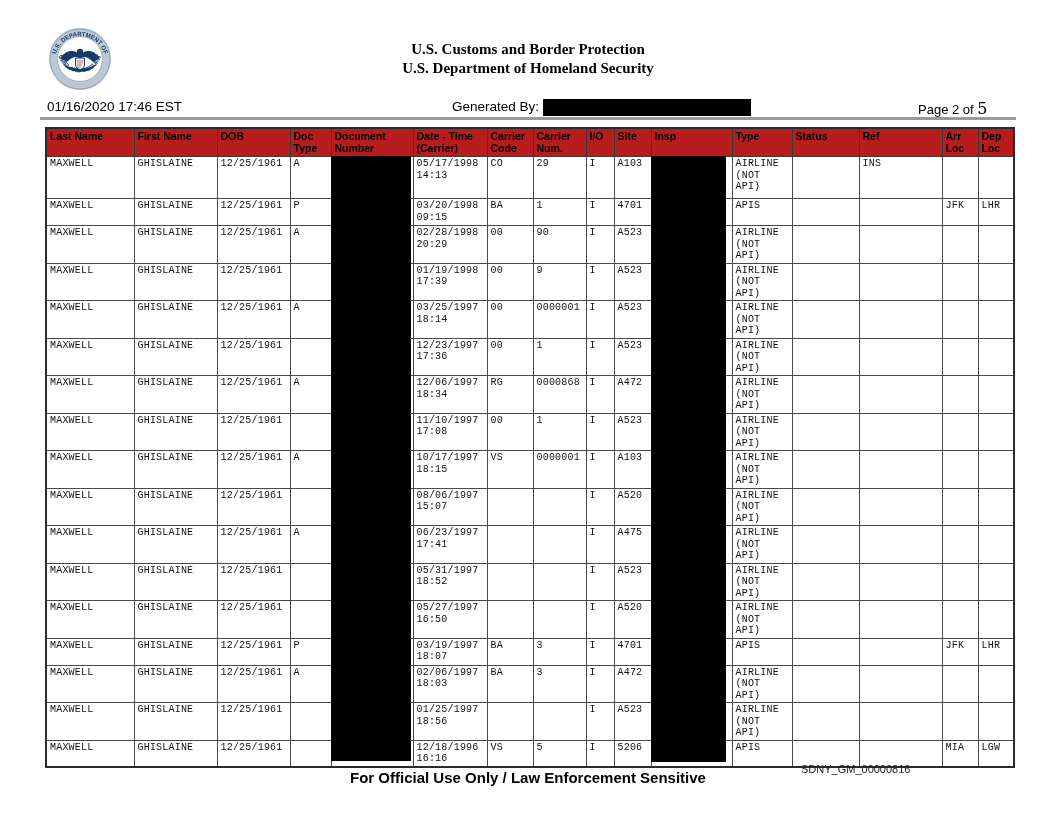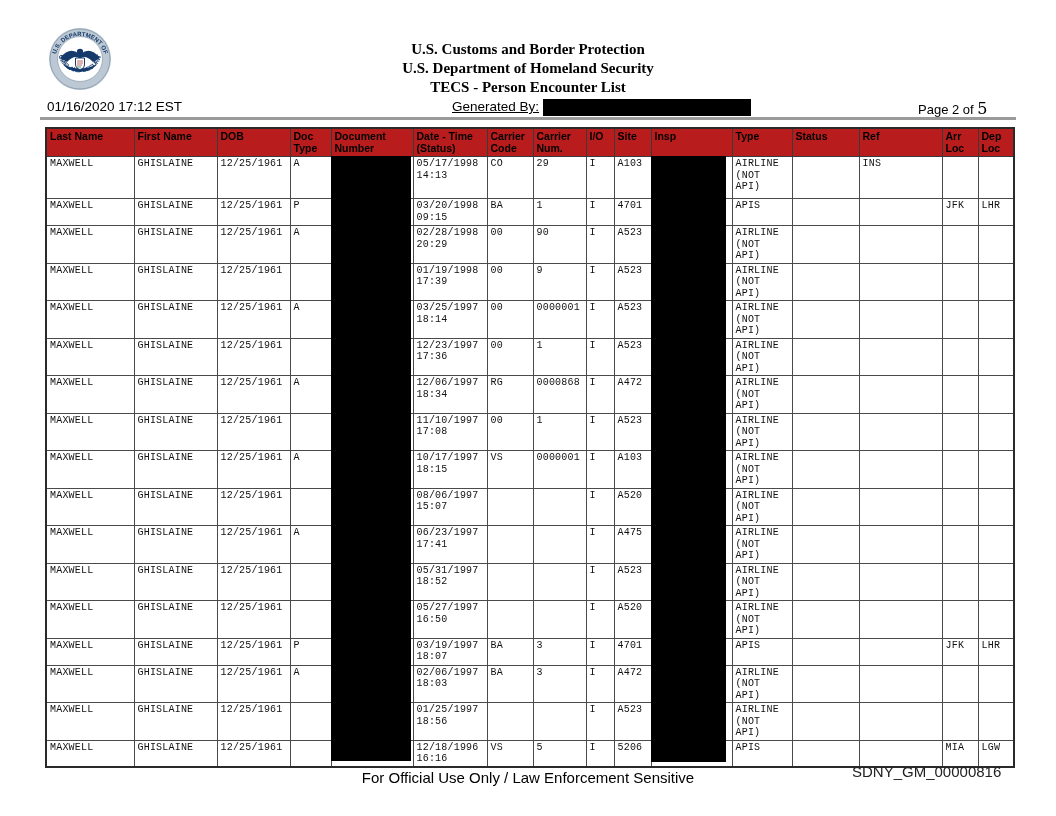--- a/index.html
+++ b/index.html
@@ -4,21 +4,21 @@
 <style>
   html,body{margin:0;padding:0;background:#fff;}
   .page{position:relative;width:1056px;height:816px;background:#ffffff;overflow:hidden;
         font-family:"Liberation Sans",sans-serif;color:#000;}
 
   
   .logo{position:absolute;left:48px;top:27px;width:64px;height:64px;}
   .title-block{position:absolute;left:0;right:0;top:40px;text-align:center;
                font-weight:bold;font-size:15px;line-height:1.27;font-family:Liberation Serif, serif;}
   .info-date{position:absolute;left:47px;top:99px;font-size:13.5px;}
-  .generated{position:absolute;left:452px;top:99px;font-size:13.5px;text-decoration:underline;}
+  .generated{position:absolute;left:452px;top:99px;font-size:13.5px;}
   .redact-inline{display:inline-block;width:208px;height:17px;background:#000;
                  vertical-align:middle;margin-left:4px;}
   .page-num{position:absolute;left:918px;top:99px;font-size:13px;}
   .page-total{font-family:"DejaVu Serif",serif;font-size:16px;}
   .rule{position:absolute;left:40px;right:40px;top:117px;height:3px;background:#9a9a9a;}
 
   
   .table-wrap{position:absolute;left:45px;top:127px;width:968px;}
   table{border-collapse:collapse;table-layout:fixed;width:968px;}
   th{background:#b91c1c;font-family:"Liberation Sans",sans-serif;font-weight:bold;
@@ -32,22 +32,22 @@
   tr.r2{height:27px;}
   tr.r3{height:37px;}
 
   
   .redact-col{position:absolute;background:#000;z-index:5;}
   .redact-docnum{left:286px;top:29px;bottom:7px;width:80px;}
   .redact-insp{left:606px;top:29px;bottom:6px;width:75px;}
 
   
   .foul{position:absolute;left:0;right:0;top:769px;text-align:center;
-        font-weight:normal;font-size:15px;}
-  .bates{position:absolute;left:852px;top:763px;font-size:15px;color:#222;text-align:right;}
+        font-weight:bold;font-size:15px;}
+  .bates{position:absolute;left:801px;top:763px;font-size:11px;color:#222;text-align:right;}
 </style>
 </head>
 <body>
 
 <div class="page">
 
   <div class="logo">
     <svg viewBox="0 0 64 64" width="64" height="64">
       <circle cx="32" cy="32" r="31" fill="#bcc8d3"></circle>
       <circle cx="32" cy="32" r="30" fill="none" stroke="#8fa3b5" stroke-width="1"></circle>
@@ -69,24 +69,23 @@
       </g>
       <path d="M27.5,31 h9 v6 q0,4.5 -4.5,5.5 q-4.5,-1 -4.5,-5.5 Z" fill="#ffffff" stroke="#14396b" stroke-width="1"></path>
       <path d="M29,34 h6 M29,36 h6 M29,38 h5" stroke="#b03a3a" stroke-width="0.8" fill="none"></path>
       <path d="M29,40 h4" stroke="#3a7a4a" stroke-width="0.8" fill="none"></path>
     </svg>
   </div>
 
   <div class="title-block">
     <div>U.S. Customs and Border Protection</div>
     <div>U.S. Department of Homeland Security</div>
-    <div>TECS - Person Encounter List</div>
   </div>
 
-  <div class="info-date">01/16/2020 17:12 EST</div>
+  <div class="info-date">01/16/2020 17:46 EST</div>
   <div class="generated">
     <span>Generated By:</span><span class="redact-inline"></span>
   </div>
   <div class="page-num">
     <span>Page 2 of</span>
     <span class="page-total">5</span>
   </div>
   <div class="rule"></div>
 
   <div class="table-wrap">
@@ -109,21 +108,21 @@
           <col style="width:36px">
           <col style="width:36px">
       </colgroup>
       <thead>
           <tr id="head-row">
             <th>Last Name</th>
             <th>First Name</th>
             <th>DOB</th>
             <th>Doc Type</th>
             <th>Document Number</th>
-            <th>Date - Time (Status)</th>
+            <th>Date - Time (Carrier)</th>
             <th>Carrier Code</th>
             <th>Carrier Num.</th>
             <th>I/O</th>
             <th>Site</th>
             <th>Insp</th>
             <th>Type</th>
             <th>Status</th>
             <th>Ref</th>
             <th>Arr Loc</th>
             <th>Dep Loc</th>

